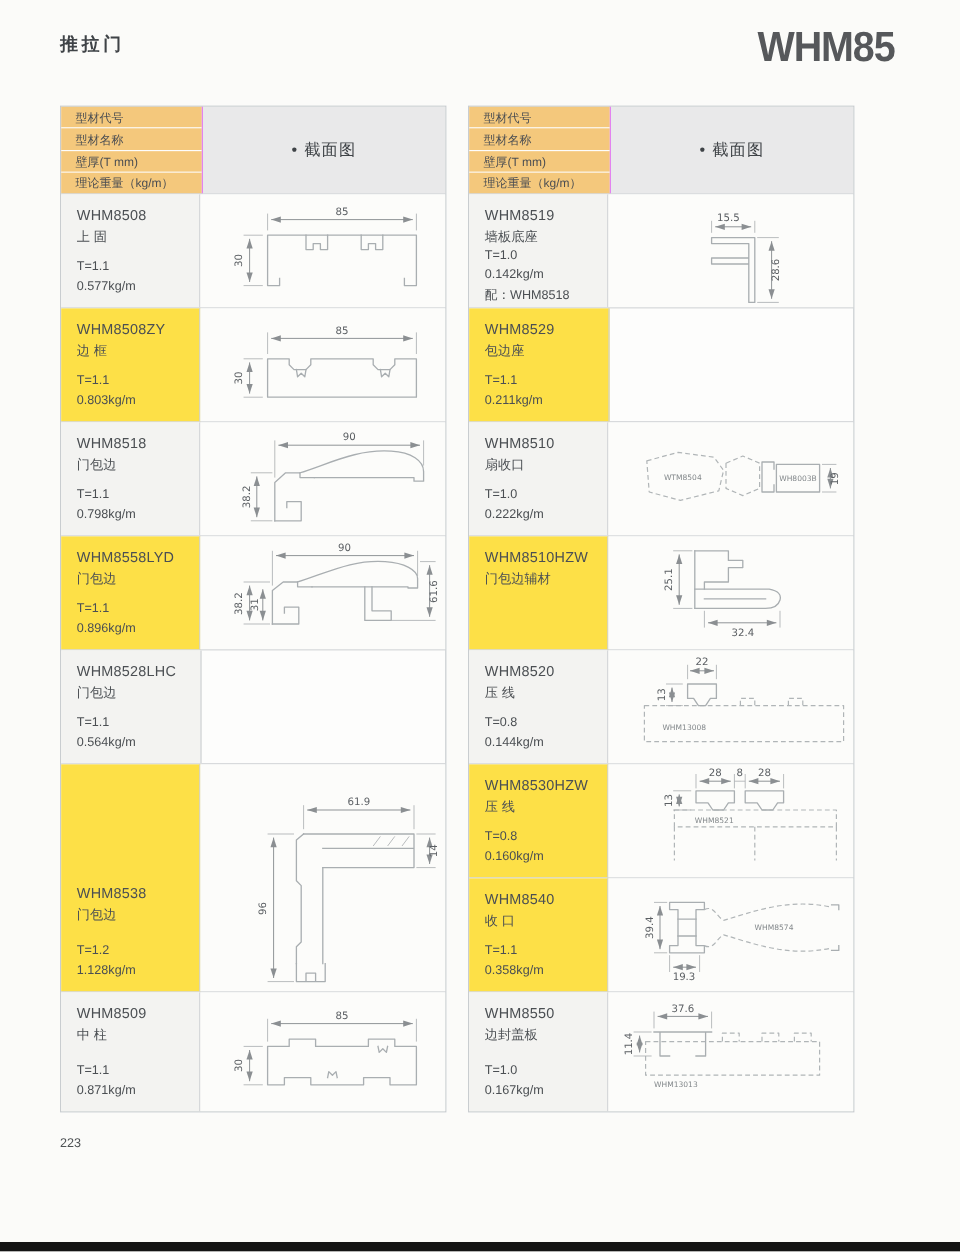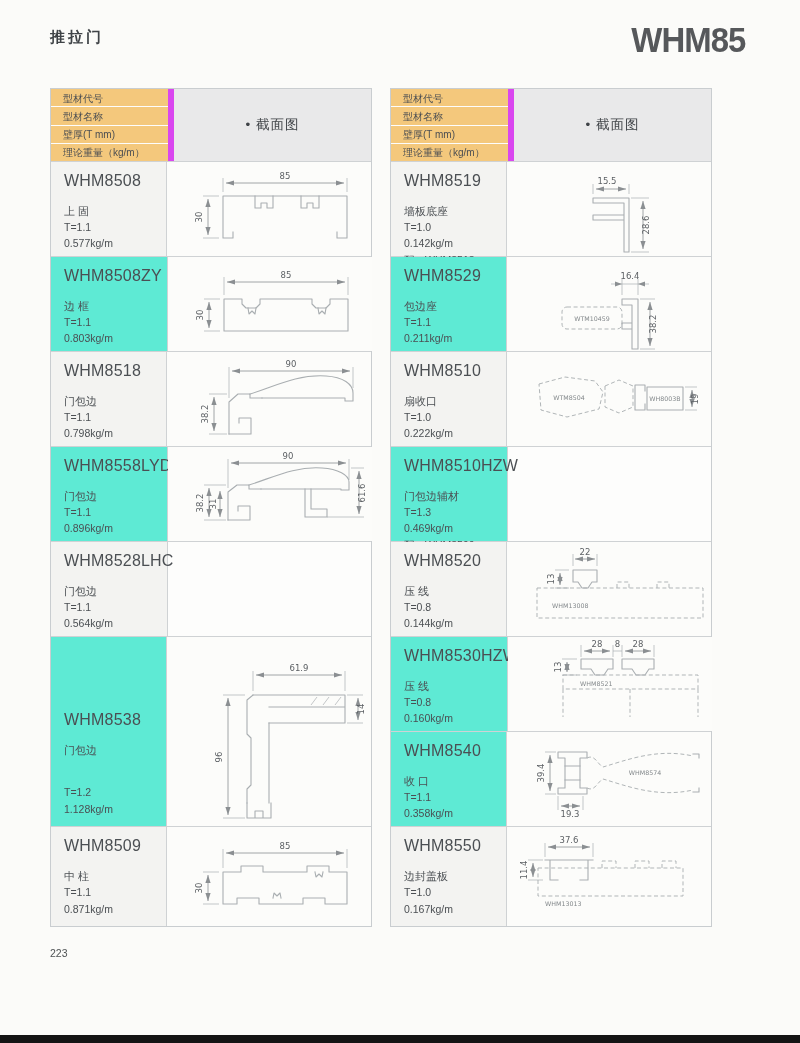--- a/index.html
+++ b/index.html
@@ -14,38 +14,38 @@
   .series-title{position:absolute;right:55px;top:20px;font-size:35px;font-weight:700;
     color:#56585b;letter-spacing:-1px;transform:scaleX(.94);transform-origin:right}
   .page-num{position:absolute;left:50px;top:947px;font-size:10.5px;font-weight:400;color:#4e5254}
   .footer-bar{position:absolute;left:0;bottom:0;width:800px;height:8px;background:#141414}
 
   .ptable{position:absolute;top:88px;width:322px;border:1px solid #c9cdd0;background:#fdfdfc;box-sizing:border-box}
   .ptable.left{left:50px}
   .ptable.right{left:390px}
 
   .thead{display:flex;height:72px}
-  .hlabel{width:117px;display:flex;flex-direction:column;border-right:6px solid #d946ef}
+  .hlabel{width:117px;display:flex;flex-direction:column;border-right:1px solid #d946ef}
   .hrow{flex:1;background:#f4c87c;border-bottom:1px solid #fdfdfc;
     font-size:10px;color:#4b4e52;padding:2.5px 0 0 12px;box-sizing:border-box}
   .hrow:last-child{border-bottom:none}
   .hdiag{flex:1;background:#e9e9ea;display:flex;align-items:center;justify-content:center;
     font-size:13.5px;color:#3f4347;letter-spacing:1px}
 
   .prow{display:flex;height:95px;border-top:1px solid #cfd2d4;box-sizing:border-box}
   .prow.big{height:190px}
   .prow.last{height:100px}
   .plabel{width:117px;box-sizing:border-box;border-right:1px solid #cfd2d4;
     padding:10px 6px 9px 13px;display:flex;flex-direction:column;background:#f3f3f1}
-  .prow.tan .plabel{background:#5eead4}
+  .prow.tan .plabel{background:#fde047}
   .big .plabel{justify-content:flex-end}
-  .code{font-size:16px;color:#4b4f53;letter-spacing:.2px}
-  .pname{font-size:11px;margin-top:14px}
+  .code{font-size:12px;color:#4b4f53;letter-spacing:.2px}
+  .pname{font-size:11px;margin-top:4px}
   .spec{margin-top:auto;font-size:10.5px;line-height:1.55}
-  .big .spec{margin-top:26px}
+  .big .spec{margin-top:14px}
   .pdiag{flex:1;background:#fcfcfa;display:flex;align-items:center;justify-content:center}
   .pdiag svg{display:block}
 
   svg .pf{fill:none;stroke:#a9aeb1;stroke-width:1.1;stroke-linejoin:round;stroke-linecap:square}
   svg .dash{fill:none;stroke:#b0b5b7;stroke-width:1;stroke-dasharray:4 2.6;stroke-linejoin:round}
   svg .ext{fill:none;stroke:#abafb2;stroke-width:.7}
   svg .dim{stroke:#8b8f92;stroke-width:.8}
   svg .arr{fill:#8b8f92;stroke:none}
   svg text{fill:#5b5f63;font-family:"DejaVu Sans",sans-serif}
   svg .dtx{font-size:8.5px}
@@ -275,33 +275,20 @@
 
   <div class="prow tan">
     <div class="plabel">
       <div class="code">WHM8529</div>
       <div class="pname">包边座</div>
       <div class="spec">
         <div>T=1.1</div>
         <div>0.211kg/m</div>
       </div>
     </div>
-    <div class="pdiag">
-      <svg width="204" height="94" viewBox="0 0 204 94">
-        <rect class="dash" x="55" y="50" width="60" height="22" rx="5"></rect>
-        <text class="ptx" x="85" y="64" text-anchor="middle">WTM10459</text>
-        <path class="pf" d="M115,42 H131 V92 H125 V48 H115 Z M115,66 H125 V72 H115 Z"></path>
-        <path class="ext" d="M115,38 V22 M131,38 V22 M104,27 H142"></path>
-        <path class="arr" d="M115,27 L108,24.6 L108,29.4 Z M131,27 L138,24.6 L138,29.4 Z"></path>
-        <text class="dtx" x="123" y="22" text-anchor="middle">16.4</text>
-        <path class="ext" d="M133,42 H148 M133,92 H148"></path>
-        <line class="dim" x1="143" y1="45" x2="143" y2="89" marker-start="url(#ma)" marker-end="url(#ma)"></line>
-        <text class="dtx" transform="rotate(-90 149 67)" x="149" y="67" text-anchor="middle">38.2</text>
-      </svg>
-    </div>
   </div>
 
   <div class="prow">
     <div class="plabel">
       <div class="code">WHM8510</div>
       <div class="pname">扇收口</div>
       <div class="spec">
         <div>T=1.0</div>
         <div>0.222kg/m</div>
       </div>
@@ -318,25 +305,34 @@
         <line class="dim" x1="185" y1="38" x2="185" y2="55" marker-start="url(#ma)" marker-end="url(#ma)"></line>
         <text class="dtx" transform="rotate(-90 191 47)" x="191" y="47" text-anchor="middle">19</text>
       </svg>
     </div>
   </div>
 
   <div class="prow tan">
     <div class="plabel">
       <div class="code">WHM8510HZW</div>
       <div class="pname">门包边辅材</div>
-      <div class="spec">
-        <div>T=1.3</div>
-        <div>0.469kg/m</div>
-        <div>配：WHM8590</div>
-      </div>
+    </div>
+    <div class="pdiag">
+      <svg width="204" height="94" viewBox="0 0 204 94">
+        <path class="pf" d="M72,12 H100 V20 H112 V26 H100 V38 H80 V44"></path>
+        <path class="pf" d="M72,12 V60"></path>
+        <path class="pf" d="M72,44 H134 Q145,46 143,53 Q141,60 131,60 H72"></path>
+        <path class="pf" d="M80,52 H131"></path>
+        <path class="ext" d="M70,12 H54 M70,60 H54"></path>
+        <line class="dim" x1="59" y1="15" x2="59" y2="57" marker-start="url(#ma)" marker-end="url(#ma)"></line>
+        <text class="dtx" transform="rotate(-90 53 36)" x="53" y="36" text-anchor="middle">25.1</text>
+        <path class="ext" d="M80,62 V76 M143,62 V76"></path>
+        <line class="dim" x1="83" y1="72" x2="140" y2="72" marker-start="url(#ma)" marker-end="url(#ma)"></line>
+        <text class="dtx" x="112" y="83" text-anchor="middle">32.4</text>
+      </svg>
     </div>
   </div>
 
   <div class="prow">
     <div class="plabel">
       <div class="code">WHM8520</div>
       <div class="pname">压 线</div>
       <div class="spec">
         <div>T=0.8</div>
         <div>0.144kg/m</div>

